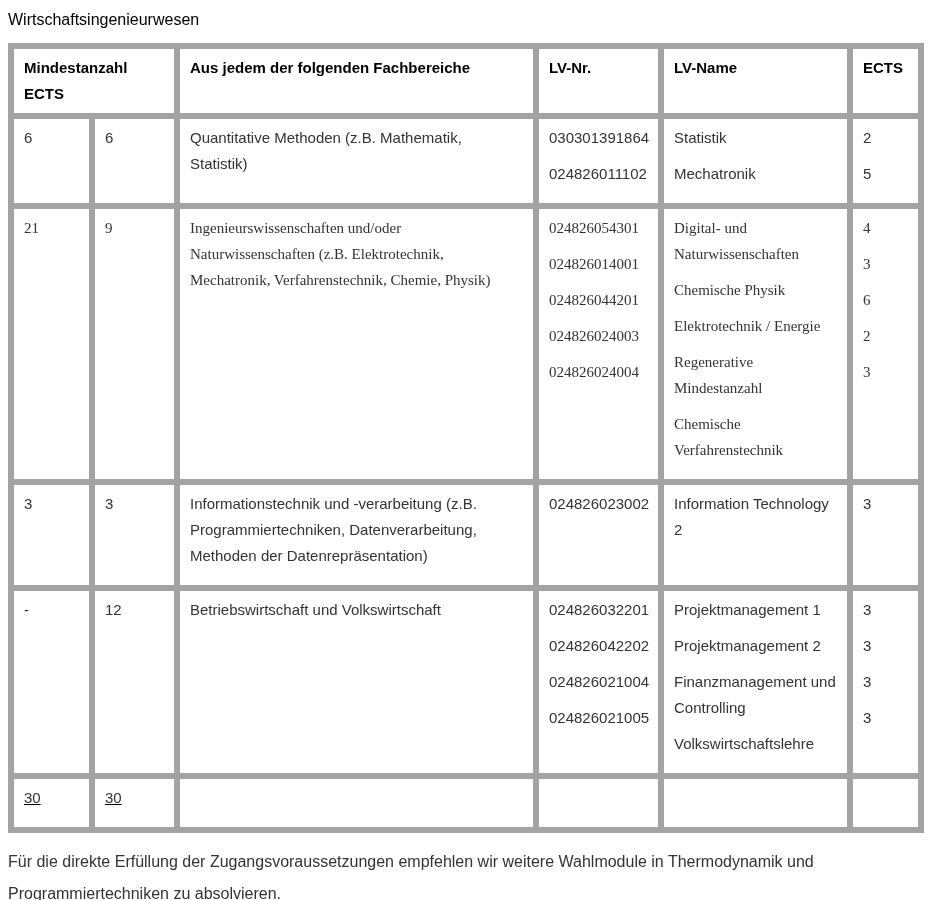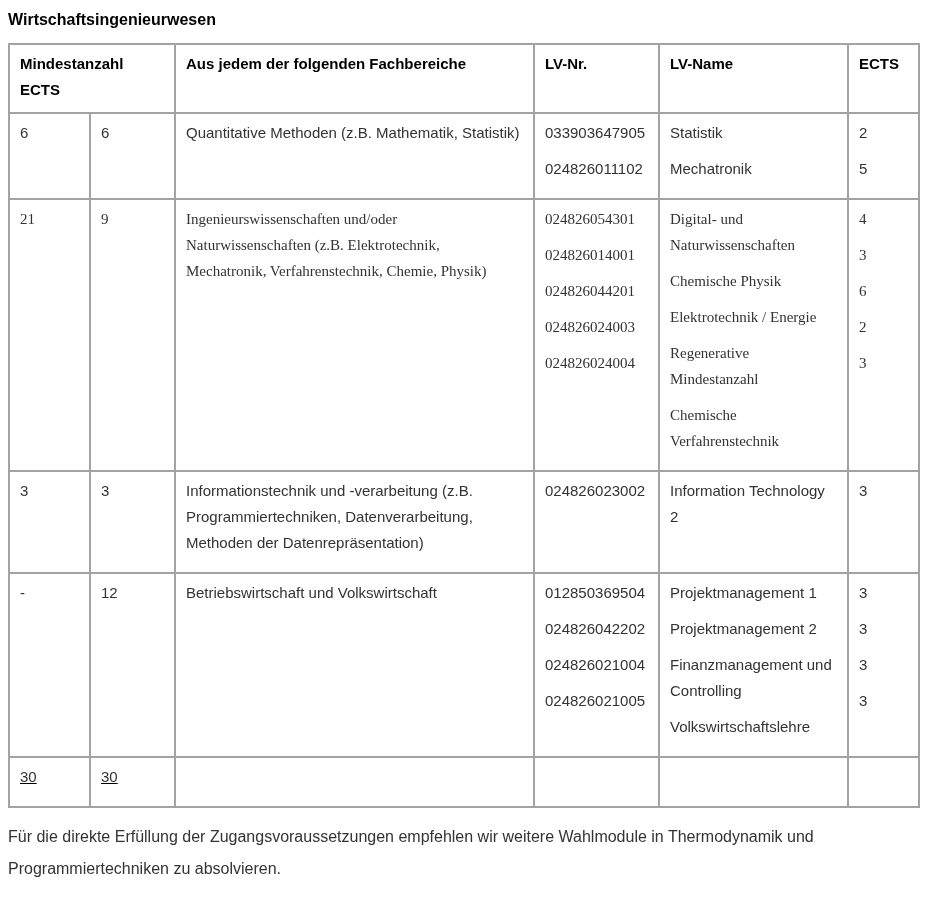--- a/index.html
+++ b/index.html
@@ -9,32 +9,32 @@
     width: 929px;
     height: 900px;
     overflow: hidden;
     font-family: "Liberation Sans", "DejaVu Sans", sans-serif;
   }
   .page {
     padding: 8px 8px 0 8px;
   }
   .page-title {
     font-size: 16px;
-    font-weight: bold;
+    font-weight: normal;
     color: #000000;
     margin: 2px 0 13px 0;
     line-height: 20px;
   }
   table.req-table {
     border-collapse: collapse;
     table-layout: fixed;
     width: 910px;
   }
   table.req-table td, table.req-table th {
-    border: 2px solid #a3a3a3;
+    border: 6px solid #a3a3a3;
     vertical-align: top;
     padding: 6px 10px;
     font-size: 15px;
     line-height: 26px;
     color: #333333;
     text-align: left;
     overflow: hidden;
   }
   table.req-table th {
     font-weight: bold;
@@ -90,21 +90,21 @@
         <td>
             <p>6</p>
           </td>
         <td>
             <p>6</p>
           </td>
         <td>
             <p>Quantitative Methoden (z.B. Mathematik, Statistik)</p>
           </td>
         <td>
-          <p>033903647905</p>
+          <p>030301391864</p>
           <p>024826011102</p>
         </td>
         <td>
           <p>Statistik</p>
           <p>Mechatronik</p>
         </td>
         <td>
           <p>2</p>
           <p>5</p>
         </td>
@@ -168,21 +168,21 @@
         <td>
             <p>-</p>
           </td>
         <td>
             <p>12</p>
           </td>
         <td>
             <p>Betriebswirtschaft und Volkswirtschaft</p>
           </td>
         <td>
-          <p>012850369504</p>
+          <p>024826032201</p>
           <p>024826042202</p>
           <p>024826021004</p>
           <p>024826021005</p>
         </td>
         <td>
           <p>Projektmanagement 1</p>
           <p>Projektmanagement 2</p>
           <p>Finanzmanagement und Controlling</p>
           <p>Volkswirtschaftslehre</p>
         </td>

